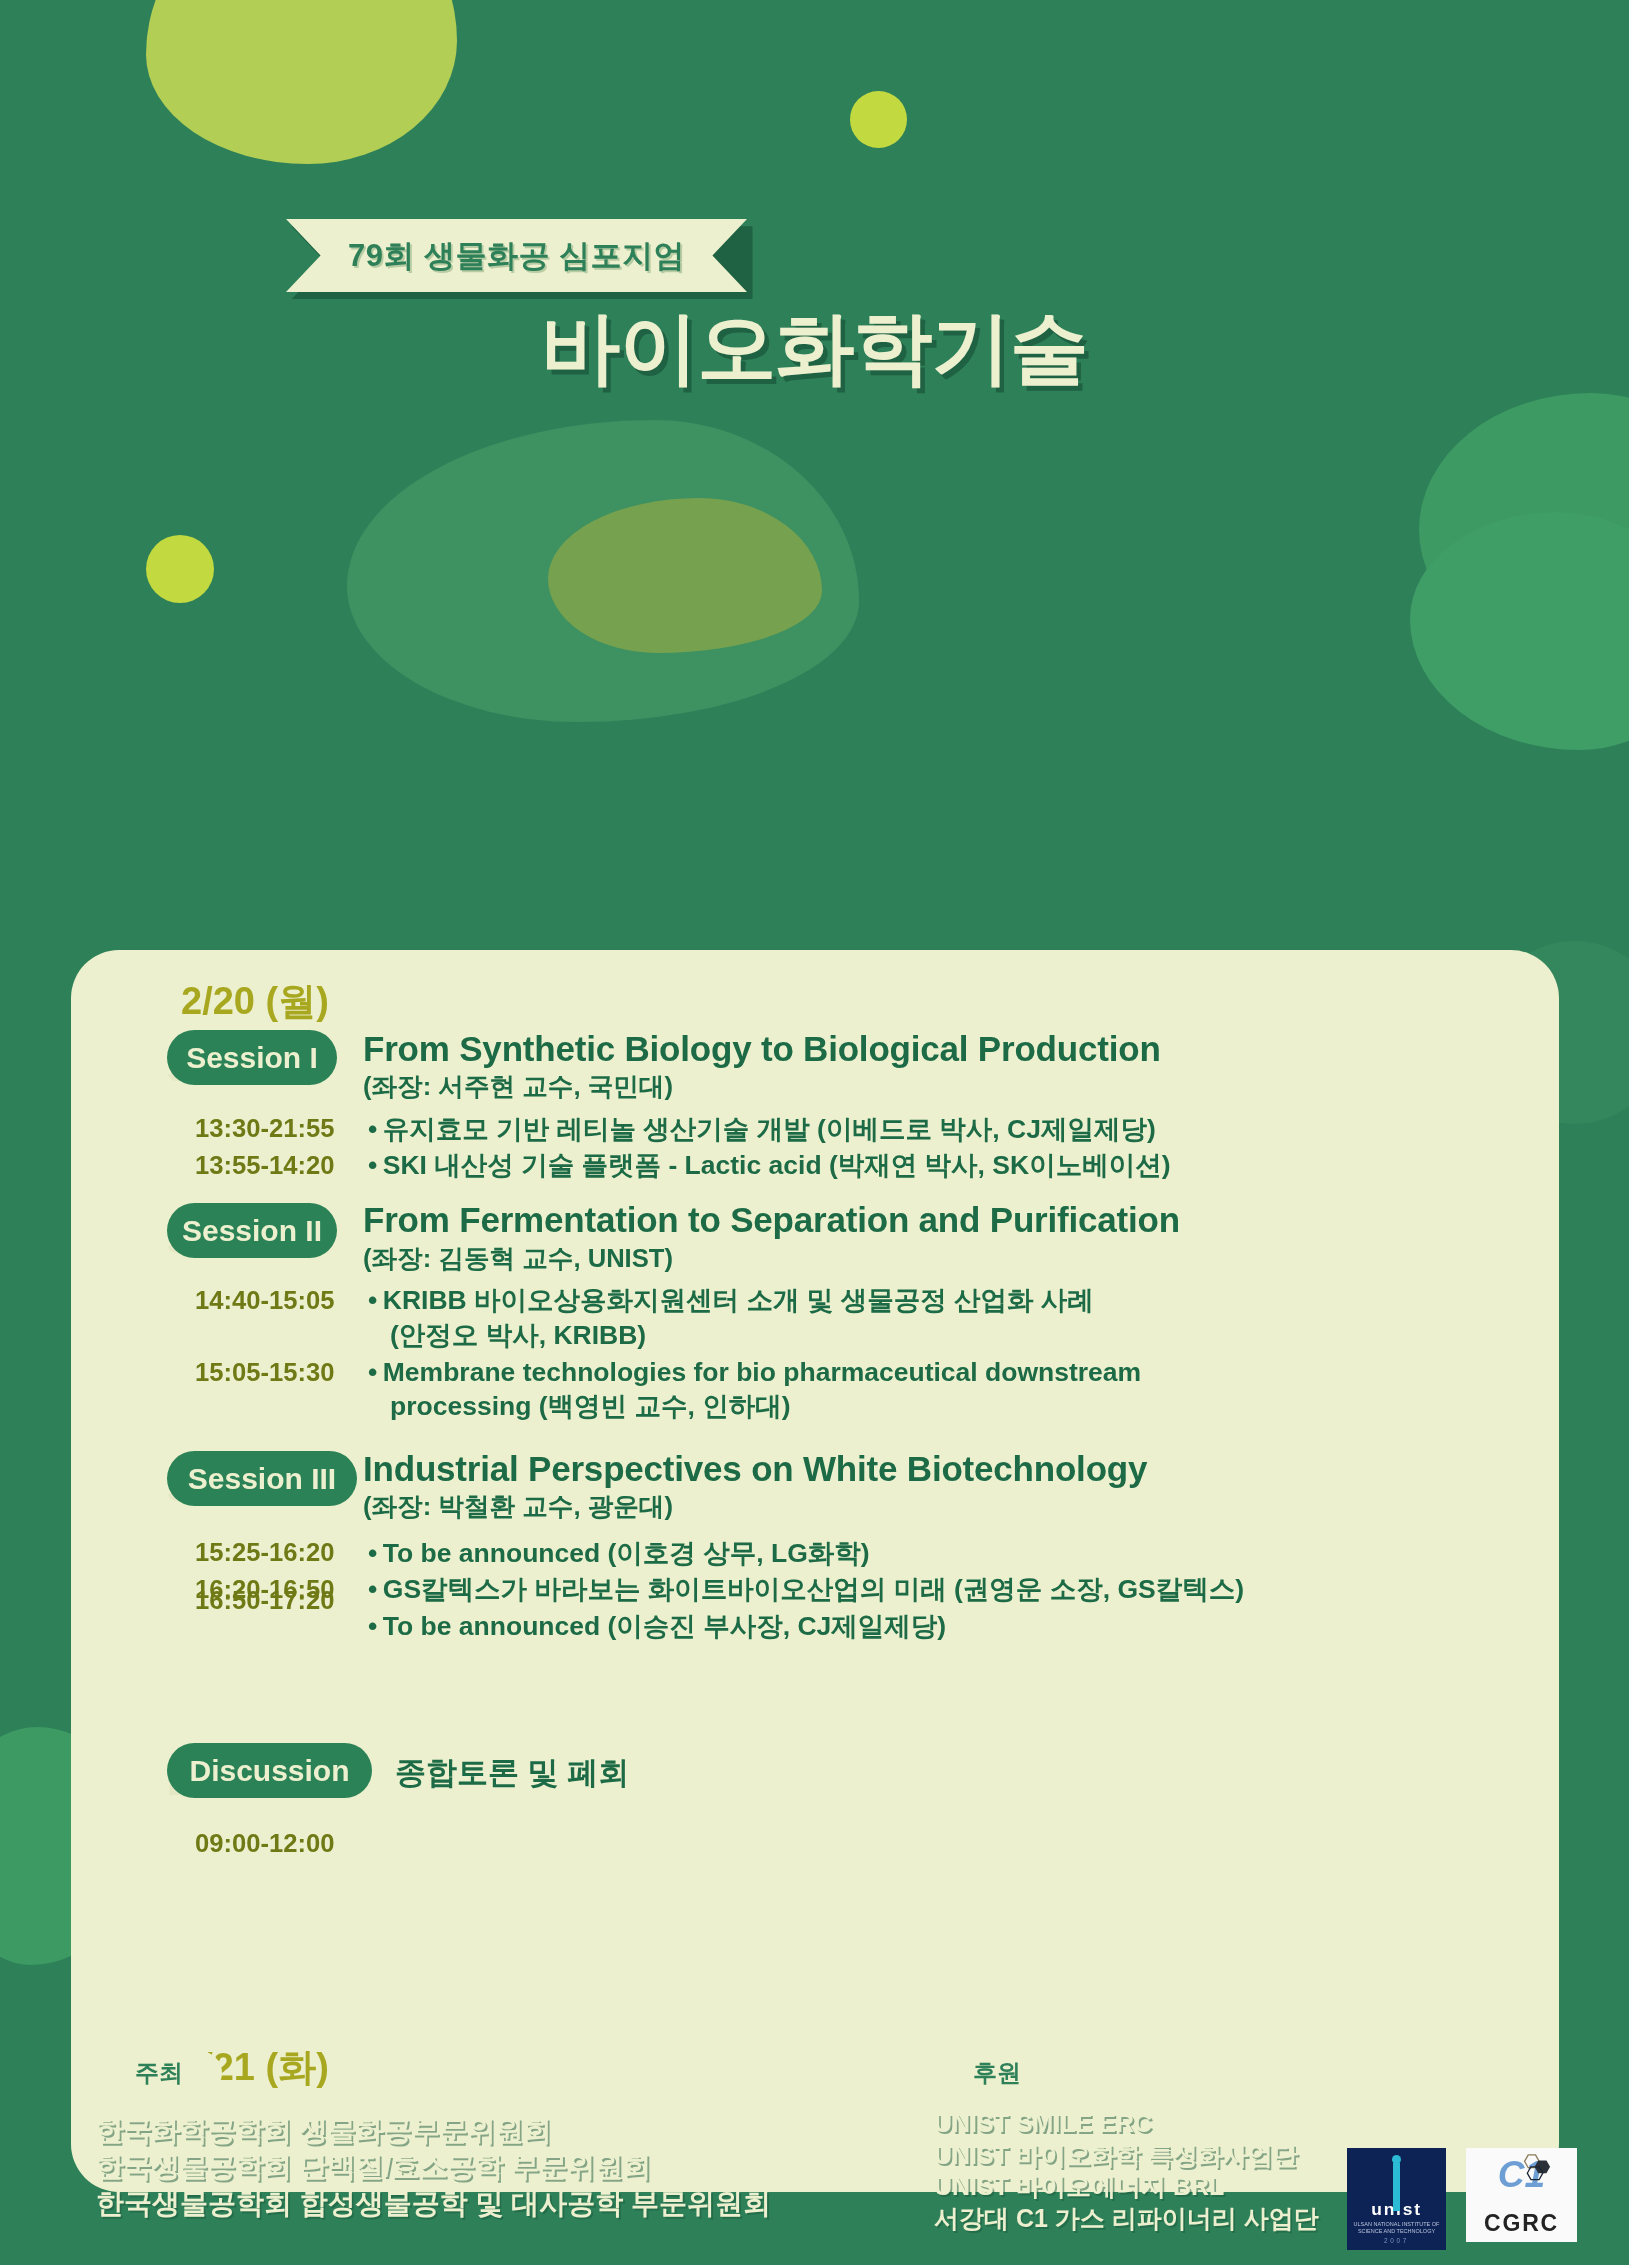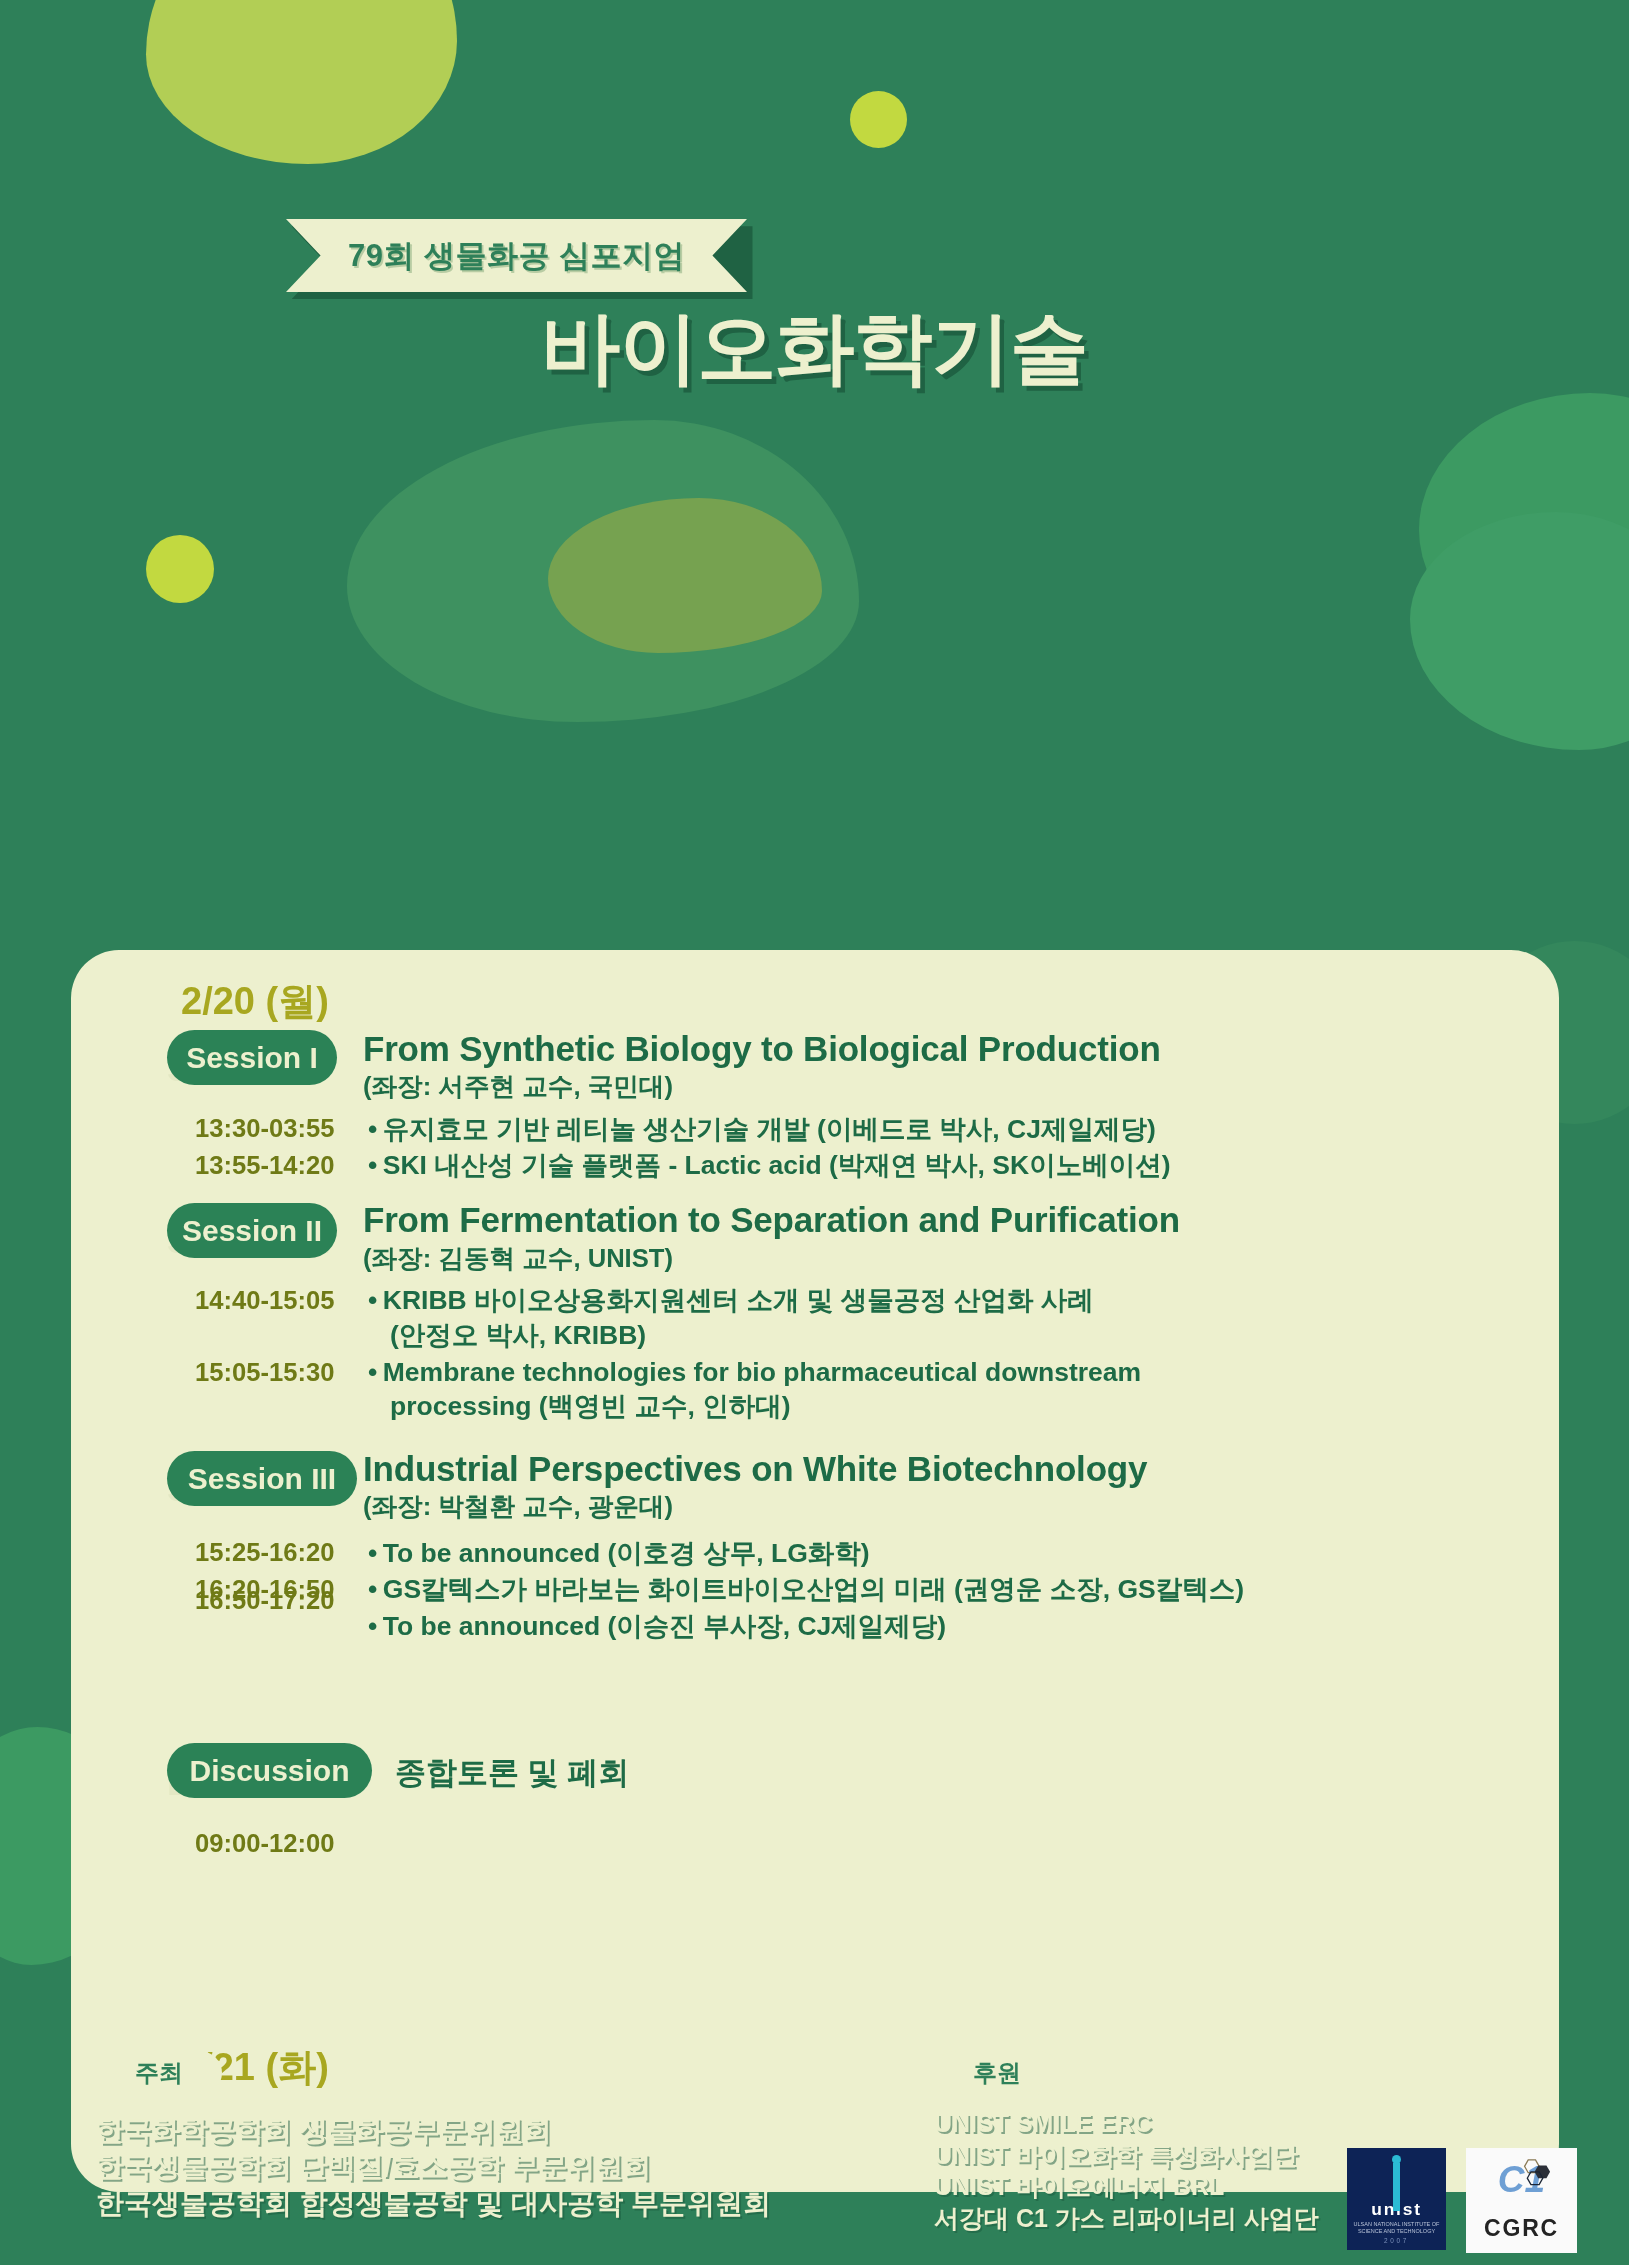--- a/index.html
+++ b/index.html
@@ -206,21 +206,21 @@
   }
   .unist-sub {
     font-size: 5.5px; color: #B9C3D8; line-height: 1.25; text-align: center;
     margin-top: 2.7px;
   }
   .unist-year {
     font-size: 6.4px; color: #7E93BC; letter-spacing: 2.7px; margin-top: 1.8px;
   }
   .logo-c1 {
     position: absolute; left: 1466px; top: 2148px;
-    width: 111px; height: 105px;
+    width: 111px; height: 94px;
     background: #FAFAFA;
     display: flex; flex-direction: column; align-items: center;
     justify-content: center;
   }
   .c1-top {
     font-size: 37px; font-weight: 900; color: #6E9FD4;
     font-style: italic; line-height: 1; position: relative;
   }
   .c1-hexes { position: absolute; right: -5.5px; top: -1.8px; }
   .c1-bottom {
@@ -257,21 +257,21 @@
 
   <div class="card">
 
     <div class="daytag" id="day1">2/20 (월)</div>
 
     <div class="session">
       <div class="ghost" style="top:99px">Session I</div>
       <div class="pill" style="top:80px">Session I</div>
       <div class="sess-title" style="top:79px">From Synthetic Biology to Biological Production</div>
       <div class="sess-chair" style="top:119px">(좌장: 서주현 교수, 국민대)</div>
-      <div class="row-time" style="top:164px">13:30-03:55</div>
+      <div class="row-time" style="top:164px">13:30-21:55</div>
       <div class="row-desc" style="top:163px"><span class="bullet">•</span><span>유지효모 기반 레티놀 생산기술 개발 (이베드로 박사, CJ제일제당)</span></div>
       <div class="row-time" style="top:201px">13:55-14:20</div>
       <div class="row-desc" style="top:199px"><span class="bullet">•</span><span>SKI 내산성 기술 플랫폼 - Lactic acid (박재연 박사, SK이노베이션)</span></div>
     </div>
 
     <div class="session">
       <div class="ghost" style="top:271px">Session II</div>
       <div class="pill" style="top:253px">Session II</div>
       <div class="sess-title" style="top:250px">From Fermentation to Separation and Purification</div>
       <div class="sess-chair" style="top:291px">(좌장: 김동혁 교수, UNIST)</div>

